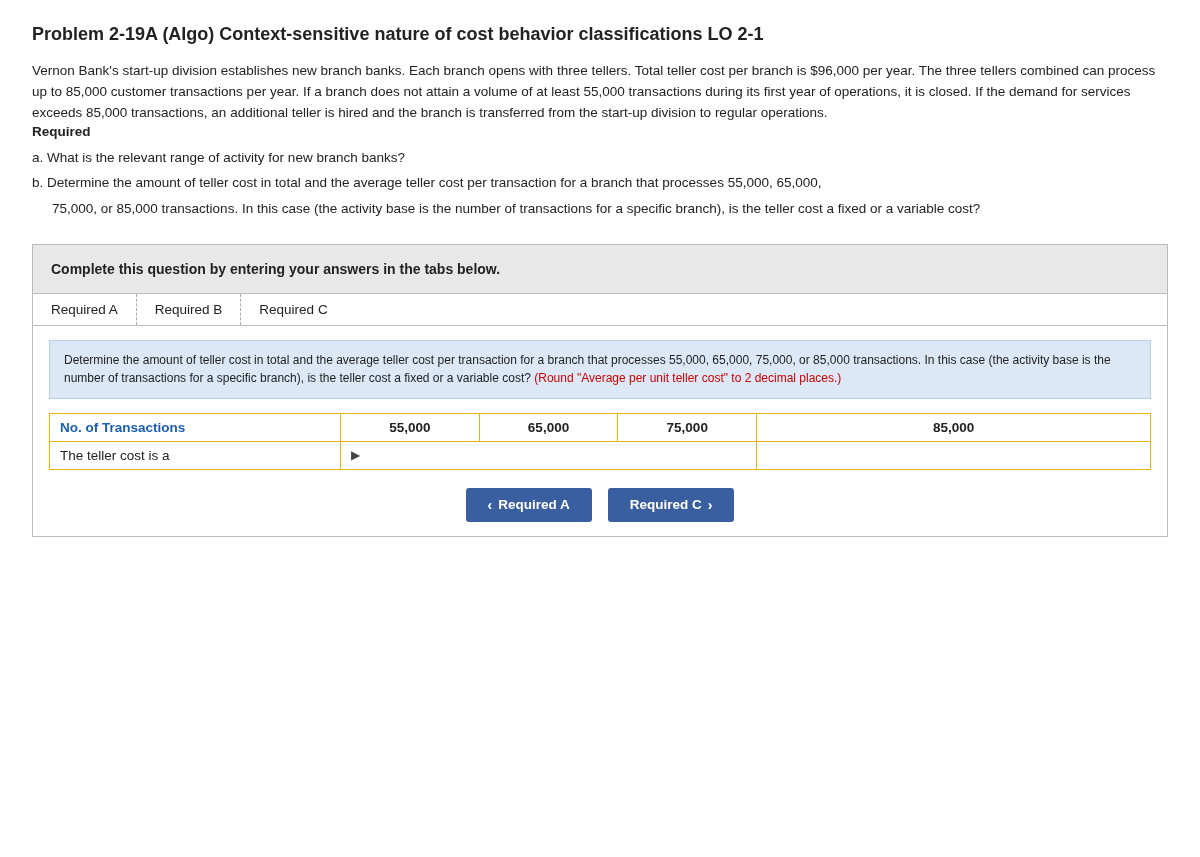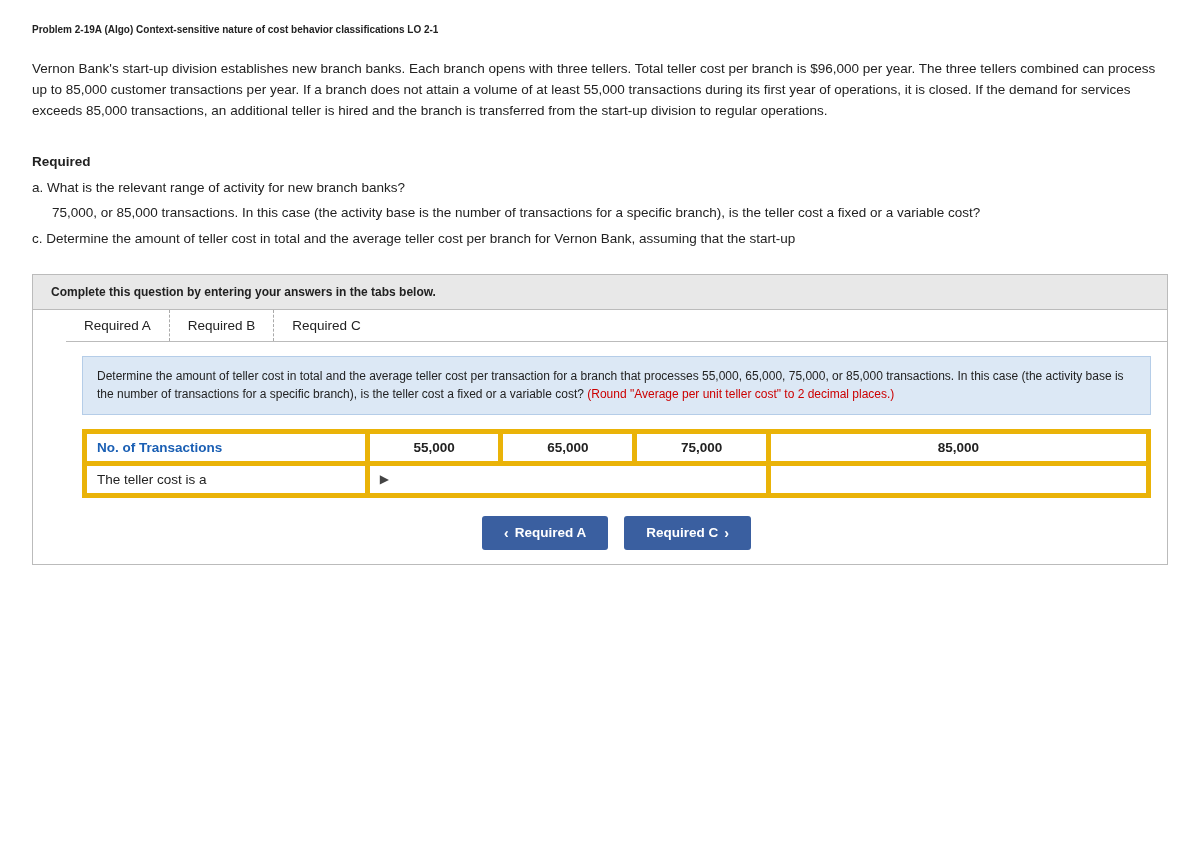--- a/index.html
+++ b/index.html
@@ -5,54 +5,53 @@
     * { box-sizing: border-box; margin: 0; padding: 0; }
     body {
       font-family: Arial, sans-serif;
       font-size: 13.5px;
       background: #fff;
       color: #222;
       padding: 24px 32px;
       max-width: 1200px;
     }
     h1.problem-title {
-      font-size: 10px;
-      font-weight: bold;
-      margin-bottom: 24px;
+      font-size: 18px;
+      font-weight: bold;
+      margin-bottom: 16px;
     }
     .intro-text {
-      margin-bottom: 32px;
+      margin-bottom: 0;
       line-height: 1.55;
     }
     .required-heading {
       font-weight: bold;
       margin-bottom: 8px;
     }
     .requirements-list {
       margin-bottom: 24px;
       line-height: 1.6;
     }
     .requirements-list p {
       margin-bottom: 4px;
     }
     .requirements-list p.indent {
       padding-left: 20px;
     }
     .complete-box {
       background: #e8e8e8;
       border: 1px solid #bbb;
-      padding: 10px 18px;
+      padding: 16px 18px;
       margin-bottom: 0;
       font-weight: bold;
-      font-size: 12px;
+      font-size: 14px;
     }
     .tabs-container {
       border: 1px solid #bbb;
       border-top: none;
-      padding-left: 33px;
     }
     .tabs-row {
       display: flex;
       border-bottom: 1px solid #bbb;
       background: #fff;
     }
     .tab {
       padding: 8px 18px;
       font-size: 13.5px;
       border-right: 1px dashed #aaa;
@@ -82,21 +81,21 @@
     .tab-description .red-text {
       color: #c00;
     }
     table.data-table {
       width: 100%;
       border-collapse: collapse;
       font-size: 13.5px;
       margin-bottom: 0;
     }
     table.data-table th, table.data-table td {
-      border: 5px solid #eab308;
+      border: 1px solid #eab308;
       padding: 6px 10px;
       text-align: left;
       vertical-align: middle;
     }
     table.data-table thead tr th {
       background: #fff;
       font-weight: bold;
     }
     table.data-table thead tr th:first-child {
       color: #1a5fb4;
@@ -158,22 +157,22 @@
 <body>
 
 <h1 class="problem-title">Problem 2-19A (Algo) Context-sensitive nature of cost behavior classifications LO 2-1</h1>
 
 <p class="intro-text">Vernon Bank's start-up division establishes new branch banks. Each branch opens with three tellers. Total teller cost per branch is $96,000 per year. The three tellers combined can process up to 85,000 customer transactions per year. If a branch does not attain a volume of at least 55,000 transactions during its first year of operations, it is closed. If the demand for services exceeds 85,000 transactions, an additional teller is hired and the branch is transferred from the start-up division to regular operations.</p>
 
 <p class="required-heading">Required</p>
 
 <div class="requirements-list">
   <p>a. What is the relevant range of activity for new branch banks?</p>
+  <p>b. Determine the amount of teller cost in total and the average teller cost per transaction for a branch that processes 55,000, 65,000,</p>
   <p class="indent">75,000, or 85,000 transactions. In this case (the activity base is the number of transactions for a specific branch), is the teller cost a fixed or a variable cost?</p>
-  <p>c. Determine the amount of teller cost in total and the average teller cost per branch for Vernon Bank, assuming that the start-up</p>
 </div>
 
 <div class="complete-box">Complete this question by entering your answers in the tabs below.</div>
 
 <div class="tabs-container">
   <div class="tabs-row">
     <div class="tab">Required A</div>
     <div class="tab active">Required B</div>
     <div class="tab">Required C</div>
   </div>

